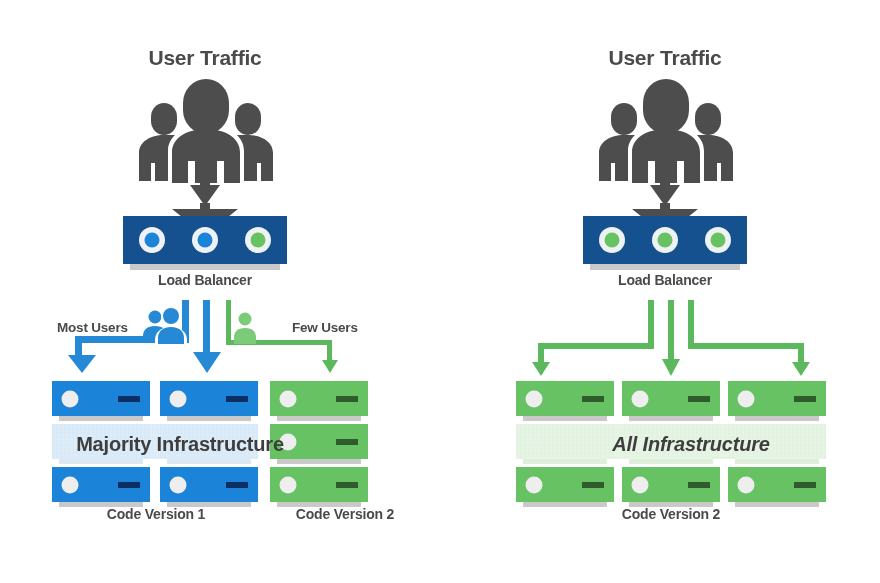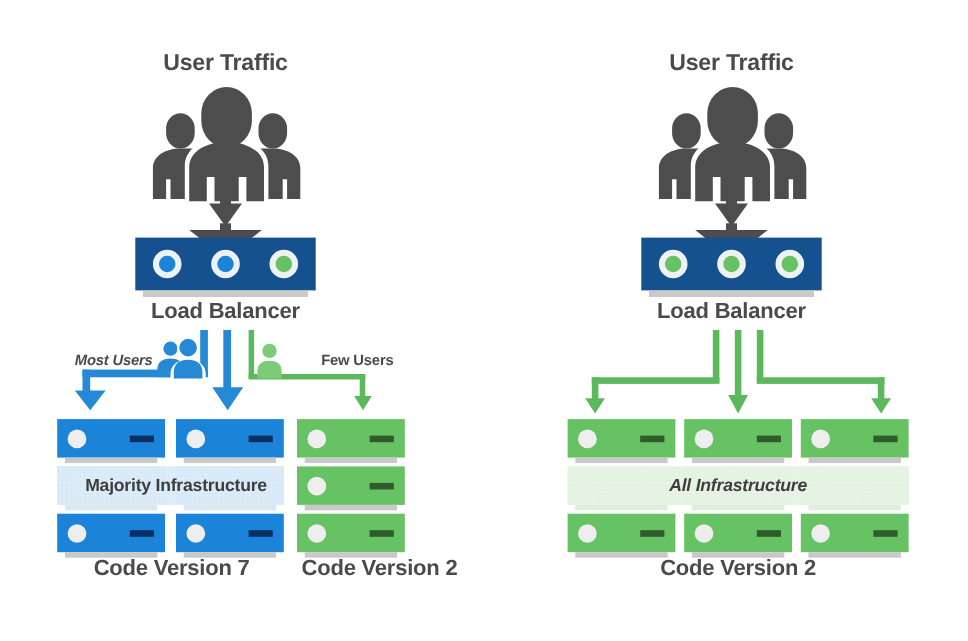--- a/index.html
+++ b/index.html
@@ -26,23 +26,23 @@
     left: 0;
   }
   .lbl {
     position: absolute;
     color: #4a4a4a;
     font-weight: bold;
     white-space: nowrap;
     letter-spacing: -0.2px;
   }
   .lbl-title { font-size: 21px; }
-  .lbl-sub   { font-size: 20px; text-align: center; }
+  .lbl-sub   { font-size: 14px; text-align: center; }
   .lbl-small { font-size: 13.5px; }
-  .lbl-mid   { font-size: 16px; color: #3e3e3e; }
+  .lbl-mid   { font-size: 20px; color: #3e3e3e; margin-left: 20px; }
   .center { transform: translateX(-50%); }
 </style>
 </head>
 <body>
 
 <div id="stage">
 
   <svg width="880" height="583" viewBox="0 0 880 583" xmlns="http://www.w3.org/2000/svg">
     <defs>
 
@@ -293,27 +293,27 @@
       <rect x="735" y="502" width="84" height="5" fill="#c9c9c9"></rect>
     </g>
 
     <rect x="516" y="424" width="310" height="35" fill="url(#dotsGreen)" opacity="0.95"></rect>
   </svg>
 
   <div class="lbl lbl-title center" style="left:205px; top:46px;">User Traffic</div>
 
   <div class="lbl lbl-sub center" style="left:205px; top:272px;">Load Balancer</div>
 
-  <div class="lbl lbl-small" style="left:68px; top:320px;font-style:italic;">Most Users</div>
+  <div class="lbl lbl-small" style="left:57px; top:320px;">Most Users</div>
 
   <div class="lbl lbl-small" style="left:258px; top:320px;margin-left:34px;">Few Users</div>
 
   <div class="lbl lbl-mid center" style="left:160px; top:433px;">Majority Infrastructure</div>
 
-  <div class="lbl lbl-sub center" style="left:156px; top:506px;">Code Version 7</div>
+  <div class="lbl lbl-sub center" style="left:156px; top:506px;">Code Version 1</div>
 
   <div class="lbl lbl-sub center" style="left:345px; top:506px;">Code Version 2</div>
 
   <div class="lbl lbl-title center" style="left:665px; top:46px;">User Traffic</div>
 
   <div class="lbl lbl-sub center" style="left:665px; top:272px;">Load Balancer</div>
 
   <div class="lbl lbl-mid center" style="left:671px; top:433px;font-style:italic;">All Infrastructure</div>
 
   <div class="lbl lbl-sub center" style="left:671px; top:506px;">Code Version 2</div>

